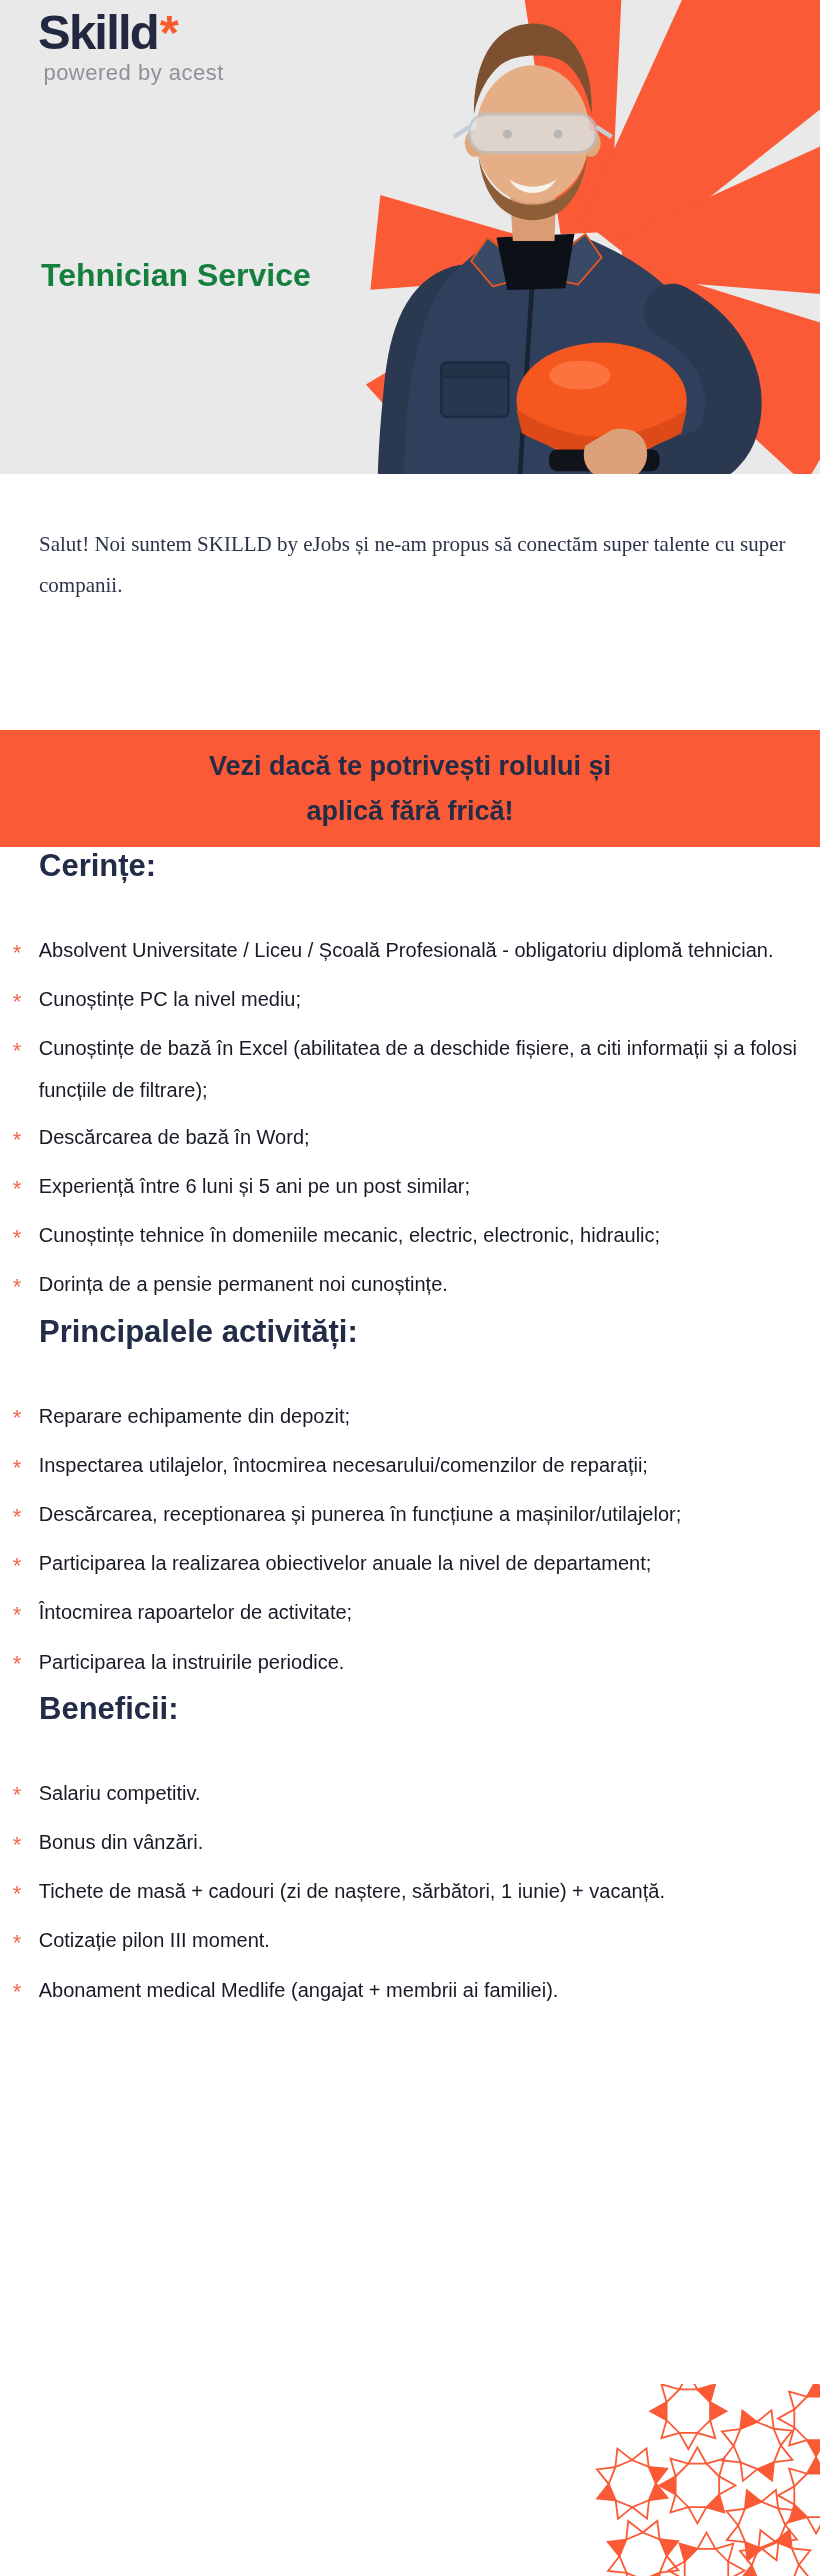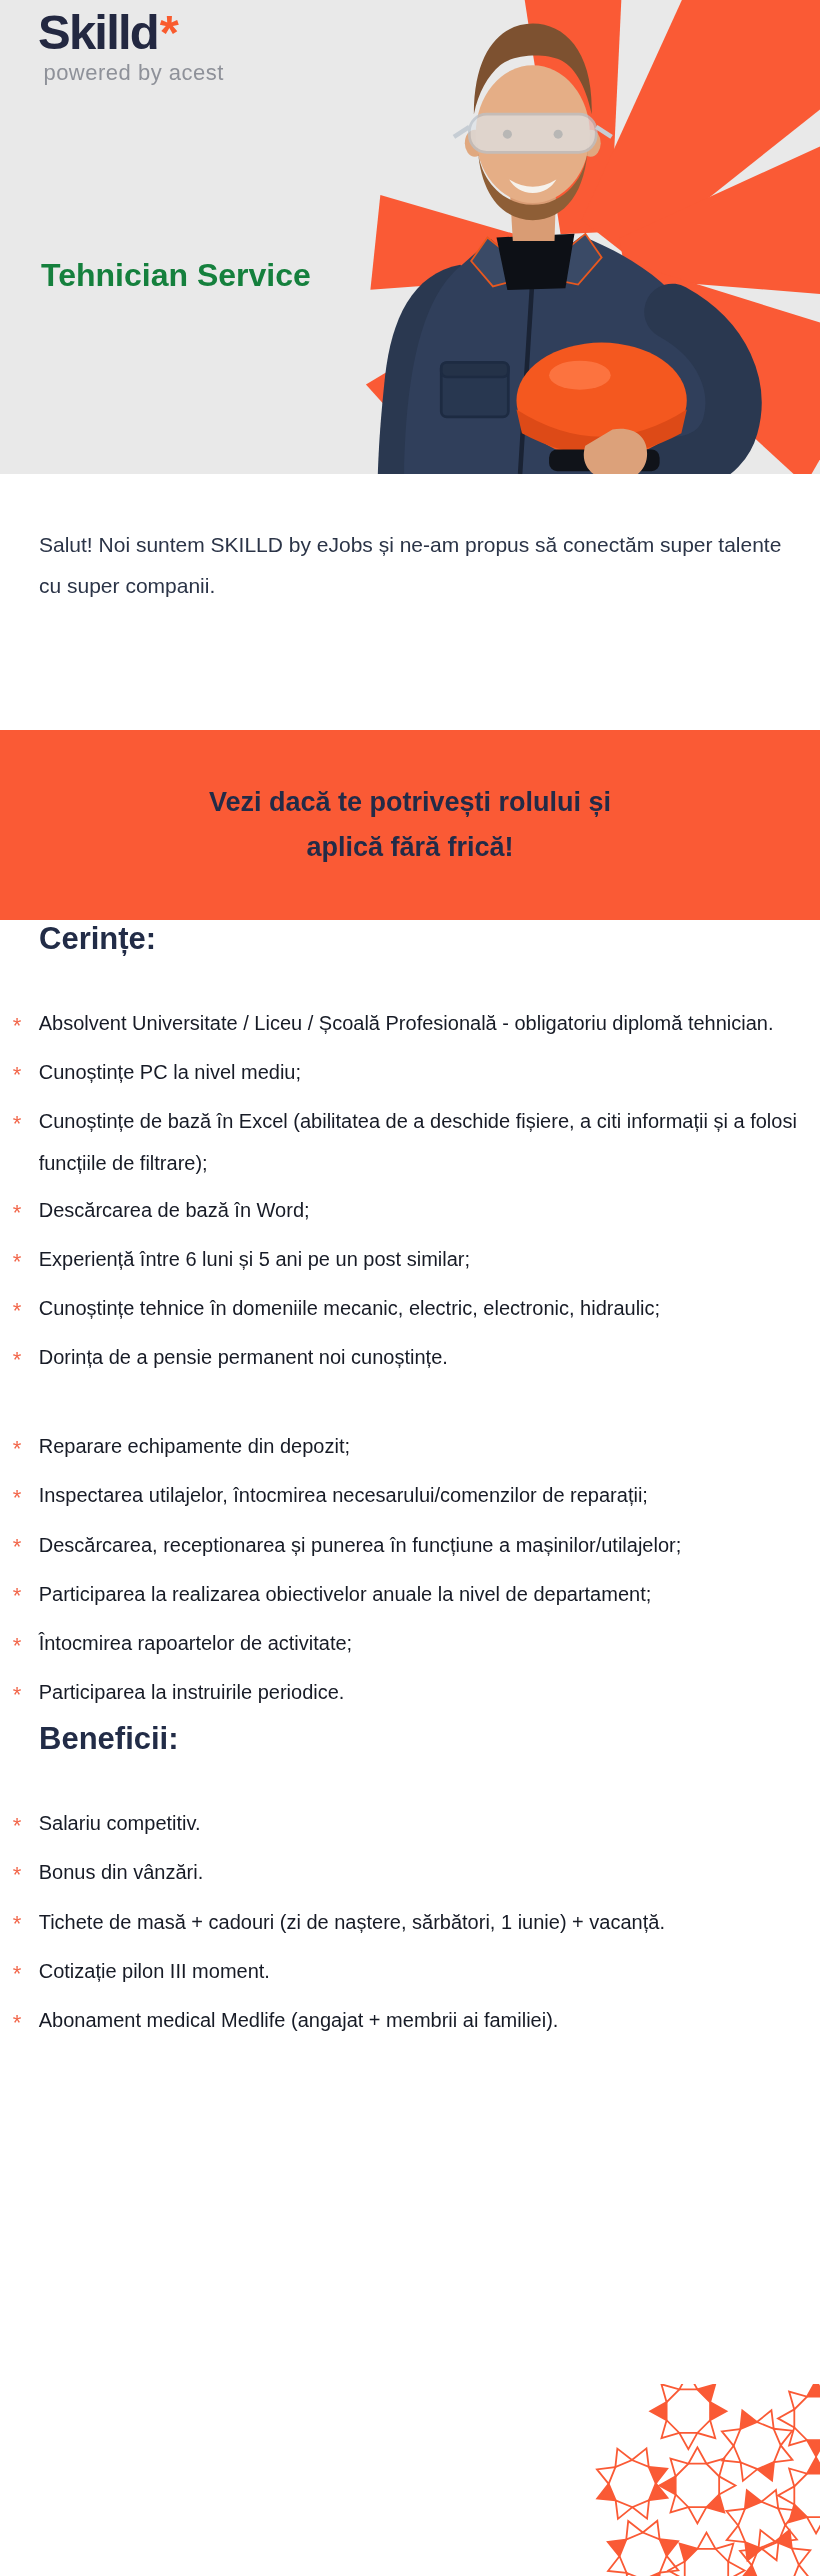--- a/index.html
+++ b/index.html
@@ -18,25 +18,25 @@
   
   .header{position:relative;width:820px;height:474px;background:var(--header-bg);overflow:hidden;}
   .hero-svg{position:absolute;top:0;left:0;width:820px;height:474px;display:block;}
   .logo{position:absolute;left:38px;top:6px;z-index:3;cursor:pointer;}
   .logo-text{font-size:49px;font-weight:bold;color:#232841;letter-spacing:-1.8px;line-height:1.1;}
   .logo-asterisk{color:#F95B2E;margin-left:1.8px;}
   .logo-tagline{font-size:22px;color:var(--tagline-gray);margin:0 0 0 5.4px;letter-spacing:0.5px;}
   .job-title{position:absolute;left:41px;top:257px;margin:0;font-size:32px;line-height:36px;font-weight:bold;color:#15803d;z-index:3;text-align:right;}
 
   
-  .intro{height:256px;padding:50px 27px 0 39px;font-size:21px;line-height:41px;color:#2B3447;}
+  .intro{height:256px;padding:50px 27px 0 39px;font-size:21px;line-height:41px;color:#2B3447;font-family:Liberation Serif, serif;}
   .intro p{margin:0;}
 
   
-  .banner{width:820px;height:190px;background:var(--accent-orange);display:flex;flex-direction:column;justify-content:center;align-items:center;text-align:center;color:var(--navy);font-weight:bold;font-size:27px;line-height:45px;cursor:pointer;}
+  .banner{width:820px;height:117px;background:var(--accent-orange);display:flex;flex-direction:column;justify-content:center;align-items:center;text-align:center;color:var(--navy);font-weight:bold;font-size:27px;line-height:45px;cursor:pointer;}
 
   
   .block h2{margin:0 0 0 39px;font-size:31px;line-height:38px;font-weight:bold;color:#222C47;}
   .bullets{list-style:none;margin:44px 0 0 0;padding:0 16.3px 0 12.7px;}
   .bullets li{display:flex;margin-bottom:4.5px;font-size:20px;line-height:42px;color:var(--text-dark);}
   .marker{flex:none;width:26px;color:var(--bullet-salmon);font-size:22px;padding-top:2.7px;}
   .item-text{flex:1;}
 
   
   .deco{position:absolute;right:0;bottom:0;width:247px;height:192px;}
@@ -154,20 +154,21 @@
             <span class="item-text">Cunoștințe tehnice în domeniile mecanic, electric, electronic, hidraulic;</span>
           </li>
           <li>
             <span class="marker">*</span>
             <span class="item-text">Dorința de a pensie permanent noi cunoștințe.</span>
           </li>
         </ul>
     </section>
 
     <section class="block">
+      <h2>Principalele activități:</h2>
       <ul class="bullets">
           <li>
             <span class="marker">*</span>
             <span class="item-text">Reparare echipamente din depozit;</span>
           </li>
           <li>
             <span class="marker">*</span>
             <span class="item-text">Inspectarea utilajelor, întocmirea necesarului/comenzilor de reparații;</span>
           </li>
           <li>

